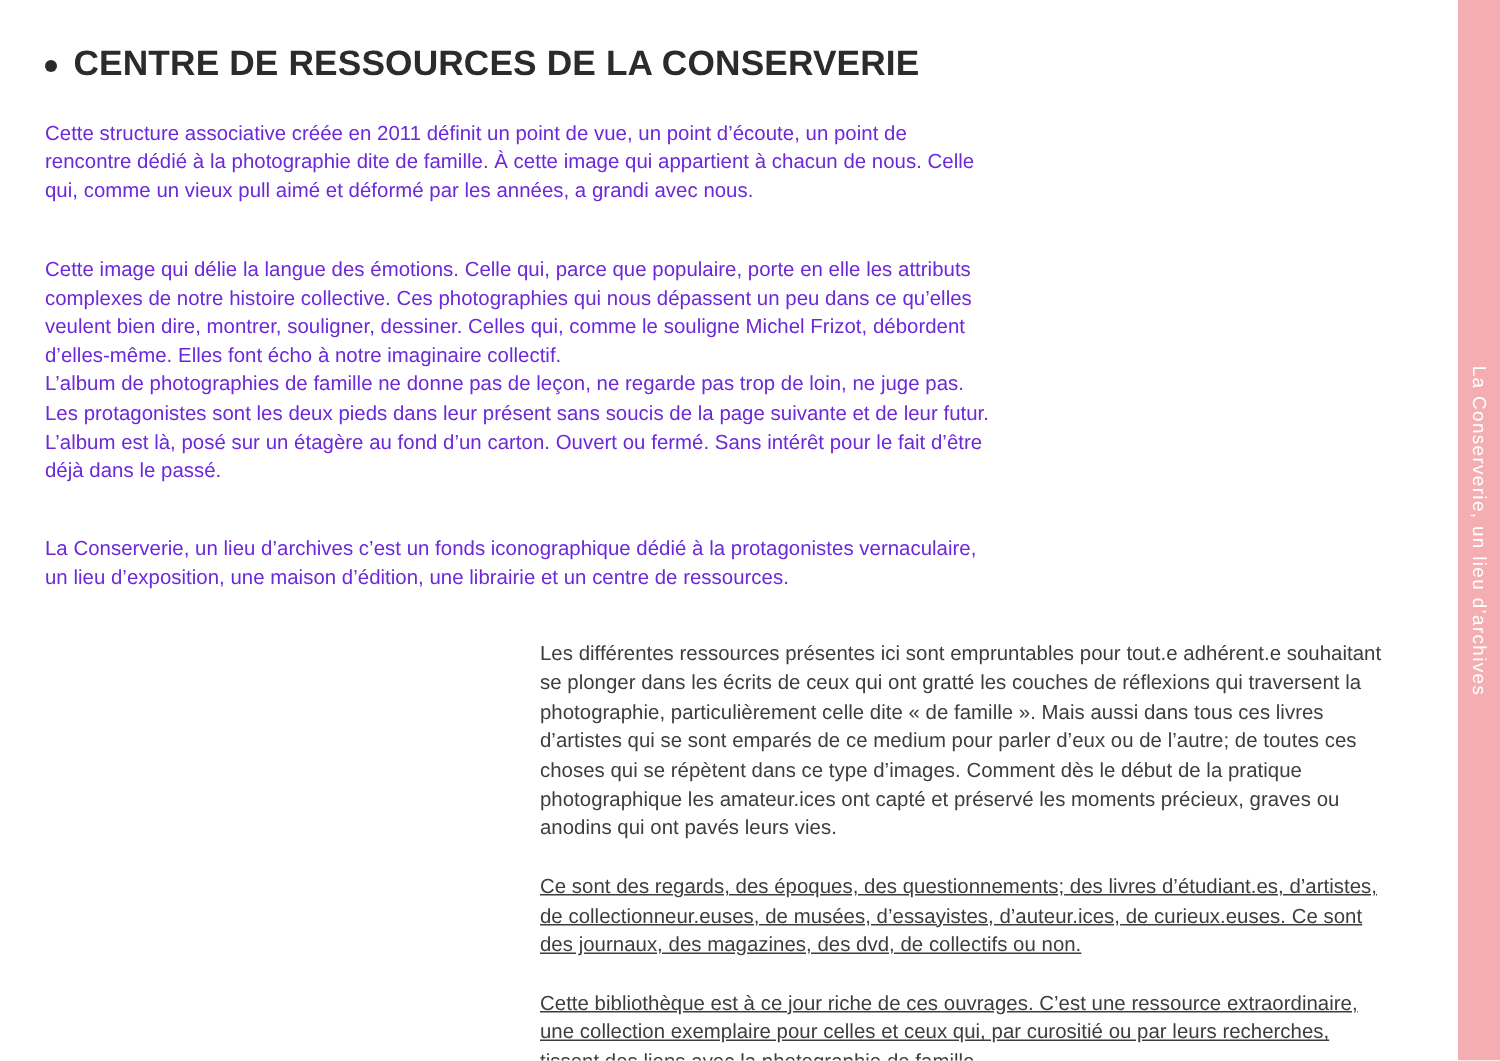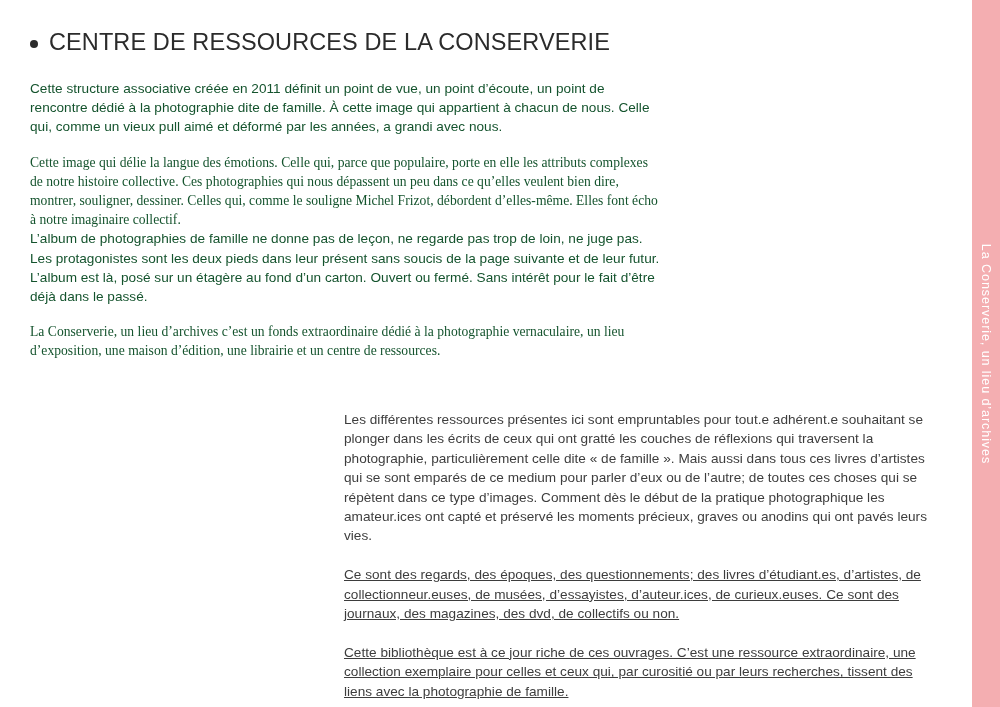--- a/index.html
+++ b/index.html
@@ -34,56 +34,55 @@
     width: 8px;
     height: 8px;
     border-radius: 50%;
     background: #2b2b2b;
     flex: 0 0 auto;
     position: relative;
     top: 1px;
   }
   .title-text {
     font-size: 23.5px;
-    font-weight: normal;
+    font-weight: bold;
     color: #2b2b2b;
     letter-spacing: 0.1px;
     white-space: nowrap;
     line-height: 1;
     font-stretch: condensed;
   }
 
   
   .left-col {
     position: absolute;
     left: 30px;
     top: 79px;
     width: 632px;
   }
   .left-col p {
     margin: 0;
     font-size: 13.6px;
     line-height: 19.2px;
-    color: #14532d;
+    color: #6d28d9;
     letter-spacing: 0.02px;
   }
   .left-col p.gap-before {
-    margin-top: 16px;
-    font-family: Liberation Serif, serif;
+    margin-top: 33px;
   }
 
   
   .right-col {
     position: absolute;
     left: 344px;
     top: 410px;
     width: 596px;
   }
   .right-col p {
-    margin: 0;
+    margin: 16px;
     font-size: 13.6px;
     line-height: 19.4px;
     color: #3d3d3d;
     letter-spacing: 0.02px;
   }
   .right-col p.gap-before {
     margin-top: 19.4px;
     text-decoration: underline;
   }
 
@@ -116,21 +115,21 @@
 
   <div class="title-row">
     <span class="title-bullet"></span>
     <span class="title-text">CENTRE DE RESSOURCES DE LA CONSERVERIE</span>
   </div>
 
   <div class="left-col">
     <p>Cette structure associative créée en 2011 définit un point de vue, un point d’écoute, un point de rencontre dédié à la photographie dite de famille. À cette image qui appartient à chacun de nous. Celle qui, comme un vieux pull aimé et déformé par les années, a grandi avec nous.</p>
     <p class="gap-before">Cette image qui délie la langue des émotions. Celle qui, parce que populaire, porte en elle les attributs complexes de notre histoire collective. Ces photographies qui nous dépassent un peu dans ce qu’elles veulent bien dire, montrer, souligner, dessiner. Celles qui, comme le souligne Michel Frizot, débordent d’elles-même. Elles font écho à notre imaginaire collectif.</p>
     <p>L’album de photographies de famille ne donne pas de leçon, ne regarde pas trop de loin, ne juge pas. Les protagonistes sont les deux pieds dans leur présent sans soucis de la page suivante et de leur futur. L’album est là, posé sur un étagère au fond d’un carton. Ouvert ou fermé. Sans intérêt pour le fait d’être déjà dans le passé.</p>
-    <p class="gap-before">La Conserverie, un lieu d’archives c’est un fonds extraordinaire dédié à la photographie vernaculaire, un lieu d’exposition, une maison d’édition, une librairie et un centre de ressources.</p>
+    <p class="gap-before">La Conserverie, un lieu d’archives c’est un fonds iconographique dédié à la protagonistes vernaculaire, un lieu d’exposition, une maison d’édition, une librairie et un centre de ressources.</p>
   </div>
 
   <div class="right-col">
     <p>Les différentes ressources présentes ici sont empruntables pour tout.e adhérent.e souhaitant se plonger dans les écrits de ceux qui ont gratté les couches de réflexions qui traversent la photographie, particulièrement celle dite « de famille ». Mais aussi dans tous ces livres d’artistes qui se sont emparés de ce medium pour parler d’eux ou de l’autre; de toutes ces choses qui se répètent dans ce type d’images. Comment dès le début de la pratique photographique les amateur.ices ont capté et préservé les moments précieux, graves ou anodins qui ont pavés leurs vies.</p>
     <p class="gap-before">Ce sont des regards, des époques, des questionnements; des livres d’étudiant.es, d’artistes, de collectionneur.euses, de musées, d’essayistes, d’auteur.ices, de curieux.euses. Ce sont des journaux, des magazines, des dvd, de collectifs ou non.</p>
     <p class="gap-before">Cette bibliothèque est à ce jour riche de ces ouvrages. C’est une ressource extraordinaire, une collection exemplaire pour celles et ceux qui, par curositié ou par leurs recherches, tissent des liens avec la photographie de famille.</p>
   </div>
 
   <div class="side-band">
     <span class="side-band-label">La Conserverie, un lieu d’archives</span>

